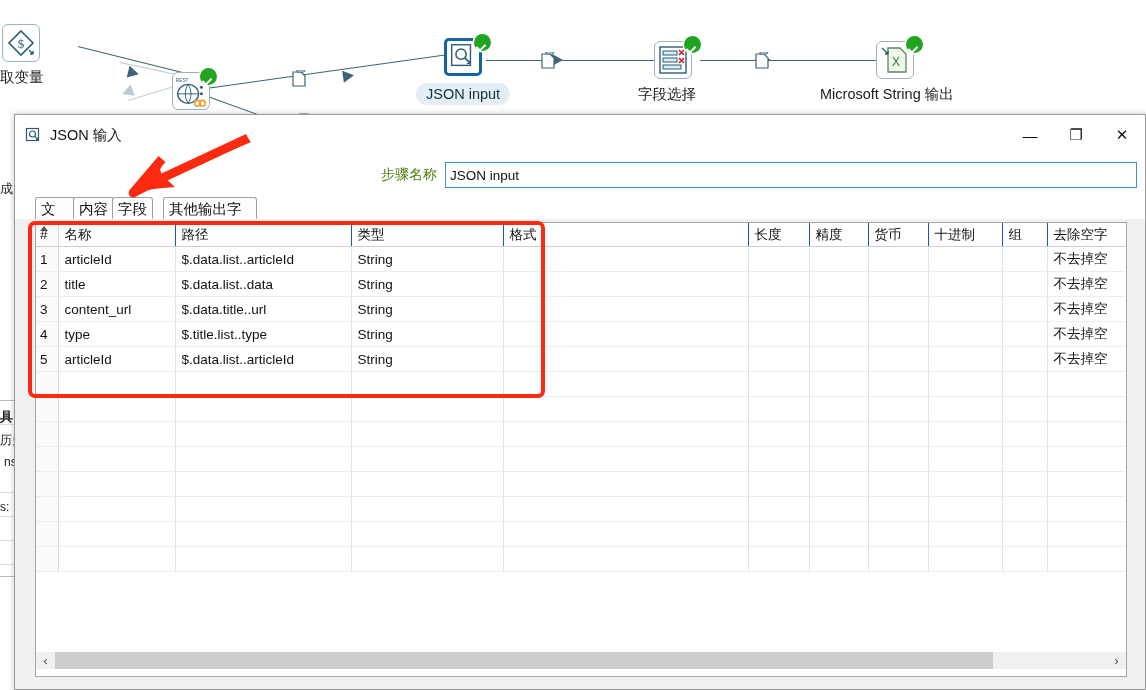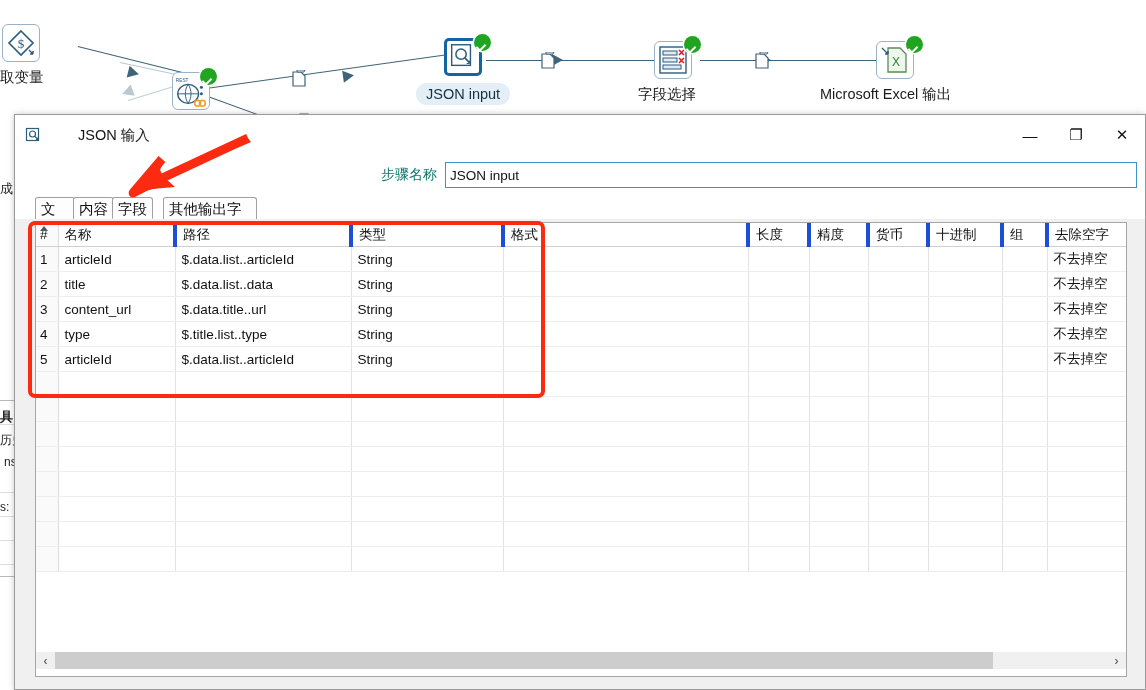--- a/index.html
+++ b/index.html
@@ -20,43 +20,43 @@
   .arrowhead{position:absolute;width:0;height:0;border-left:11px solid #3f6378;border-top:6px solid transparent;border-bottom:6px solid transparent;}
   .docicon{position:absolute;width:15px;height:18px;}
   .bgleft{position:absolute;font-size:12px;color:#222;white-space:nowrap;}
 
   
   #dialog{
     position:absolute;left:14px;top:114px;width:1132px;height:576px;
     background:#f0f0f0;border:1px solid #9a9a9a;box-sizing:border-box;
     box-shadow:0 0 6px rgba(0,0,0,.22);
   }
-  #titlebar{height:40px;display:flex;align-items:center;background:#ffffff;position:relative;gap:28px;}
+  #titlebar{height:40px;display:flex;align-items:center;background:#ffffff;position:relative;}
   #titlebar .tb-icon{margin-left:10px;width:17px;height:17px;position:relative;}
   #titlebar .tb-title{margin-left:8px;font-size:14.5px;color:#141414;}
   .wbtns{position:absolute;right:0;top:0;height:40px;display:flex;}
   .wbtn{width:46px;height:40px;display:flex;align-items:center;justify-content:center;font-size:15px;color:#111;}
 
   #stepRow{height:40px;display:flex;align-items:center;justify-content:flex-end;background:#ffffff;padding-right:8px;}
-  #stepRow .lbl{font-size:14px;color:#0f766e;margin-right:8px;}
+  #stepRow .lbl{font-size:14px;color:#4d7c0f;margin-right:8px;}
   #stepName{width:692px;height:26px;box-sizing:border-box;border:1px solid #3e92cc;background:#fff;
     font-family:"Liberation Sans",sans-serif;font-size:13.5px;color:#111;padding:0 4px;outline:none;}
 
   
   #tabs{height:24px;position:relative;background:#fff;padding-left:20px;}
   .tab{position:absolute;bottom:0;height:22px;line-height:22px;padding:0 5px;font-size:14.5px;color:#111;
        border:1px solid #a0a0a0;border-bottom:none;background:#fdfdfd;border-radius:3px 3px 0 0;box-sizing:border-box;}
   .tab.active{background:#ffffff;border-bottom:1px solid #fff;z-index:3;}
 
   
   #tablePanel{position:absolute;left:20px;top:107px;width:1092px;height:455px;background:#fff;
     border:1px solid #a6a6a6;box-sizing:border-box;overflow:hidden;}
   table.grid{border-collapse:collapse;table-layout:fixed;width:1108px;font-size:13.5px;color:#111;}
   table.grid th{background:#ffffff;font-weight:normal;text-align:left;height:23px;
-    border-right:4px solid #1d4ed8;border-bottom:1px solid #d0d0d0;padding:0 0 0 6px;white-space:nowrap;overflow:hidden;}
+    border-right:1px solid #1d4ed8;border-bottom:1px solid #d0d0d0;padding:0 0 0 6px;white-space:nowrap;overflow:hidden;}
   table.grid td{height:24px;border-right:1px solid #e2e2e2;border-bottom:1px solid #ededed;
     padding:0 0 0 6px;white-space:nowrap;overflow:hidden;background:#fff;}
   table.grid td.rownum,table.grid th.rownum{background:#fafafa;color:#111;width:22px;padding-left:4px;border-right:1px solid #dcdcdc;}
   th.sorted{position:relative;}
   th.sorted:before{content:"";position:absolute;left:4px;top:3px;width:0;height:0;
     border-left:4px solid transparent;border-right:4px solid transparent;border-bottom:5px solid #555;}
 
   
   #hscroll{position:absolute;left:21px;bottom:20px;width:1090px;height:17px;background:#f0f0f0;display:flex;align-items:center;}
   .sbbtn{width:19px;height:17px;display:flex;align-items:center;justify-content:center;font-size:12px;color:#444;background:#f0f0f0;}
@@ -149,21 +149,21 @@
   <div class="node-label" style="left:638px;top:85px;font-family:Liberation Serif, serif;">字段选择</div>
 
   <div class="nodebox" style="left:876px;top:41px;">
     <svg viewBox="0 0 36 36" width="36" height="36">
       <path d="M11 6h12l6 6v18H11z" fill="#eef7ec" stroke="#5a8a5a" stroke-width="1.3"></path>
       <text x="19" y="24" font-size="12" text-anchor="middle" fill="#2f7d32" font-family="Liberation Sans,sans-serif">X</text>
       <path d="M5 6 l6 6 M11 12 h-3 M11 12 v-3" stroke="#2c5d7c" stroke-width="1.4" fill="none"></path>
     </svg>
   </div>
   <div class="okdot" style="left:906px;top:36px;"></div>
-  <div class="node-label" style="left:820px;top:85px;">Microsoft Excel 输出</div>
+  <div class="node-label" style="left:820px;top:85px;">Microsoft String 输出</div>
 
   <div class="bgleft" style="left:0px;top:180px;font-size:13px;">成</div>
   <div style="position:absolute;left:0;top:400px;width:14px;height:175px;border-top:1px solid #b9b9b9;border-bottom:1px solid #b9b9b9;background:#fff;"></div>
   <div class="bgleft" style="left:0px;top:408px;font-weight:bold;font-size:13px;">具</div>
   <div class="bgleft" style="left:0px;top:432px;">历史</div>
   <div class="bgleft" style="left:4px;top:455px;">ns</div>
   <div class="bgleft" style="left:0px;top:500px;">s:</div>
   <div style="position:absolute;left:0;top:424px;width:14px;height:1px;background:#dcdcdc;"></div>
   <div style="position:absolute;left:0;top:492px;width:14px;height:1px;background:#dcdcdc;"></div>
   <div style="position:absolute;left:0;top:516px;width:14px;height:1px;background:#dcdcdc;"></div>

